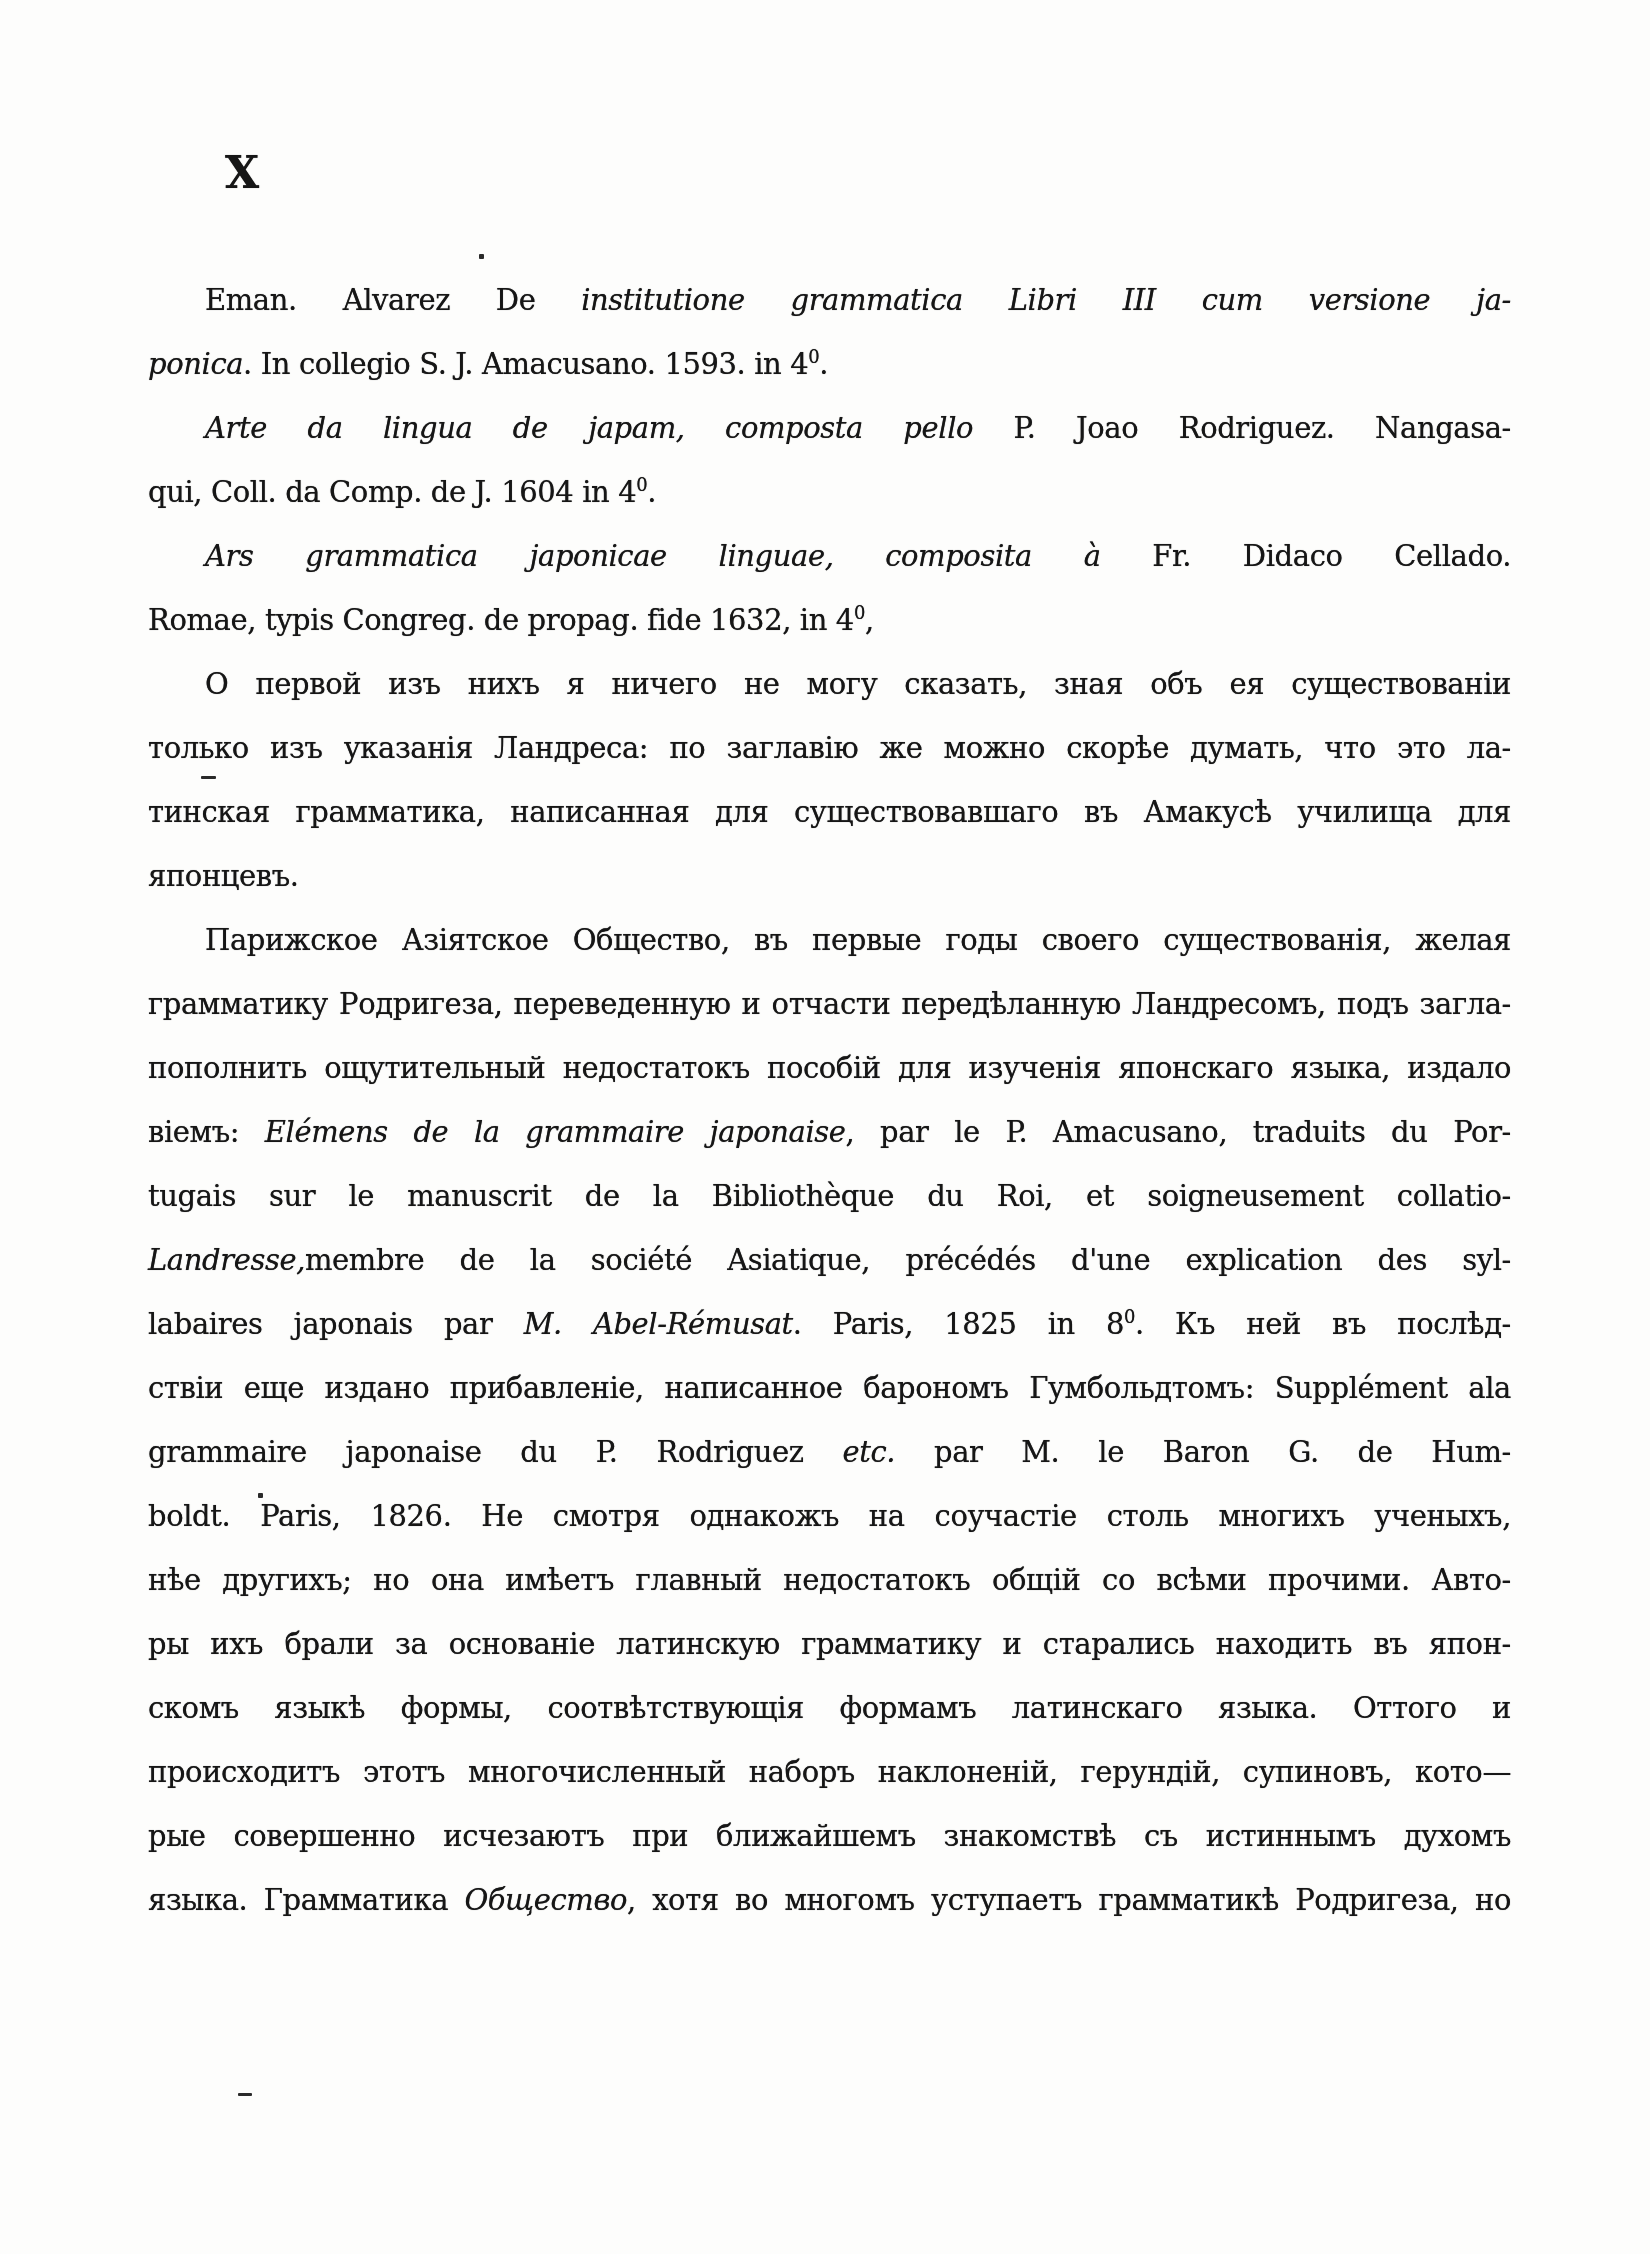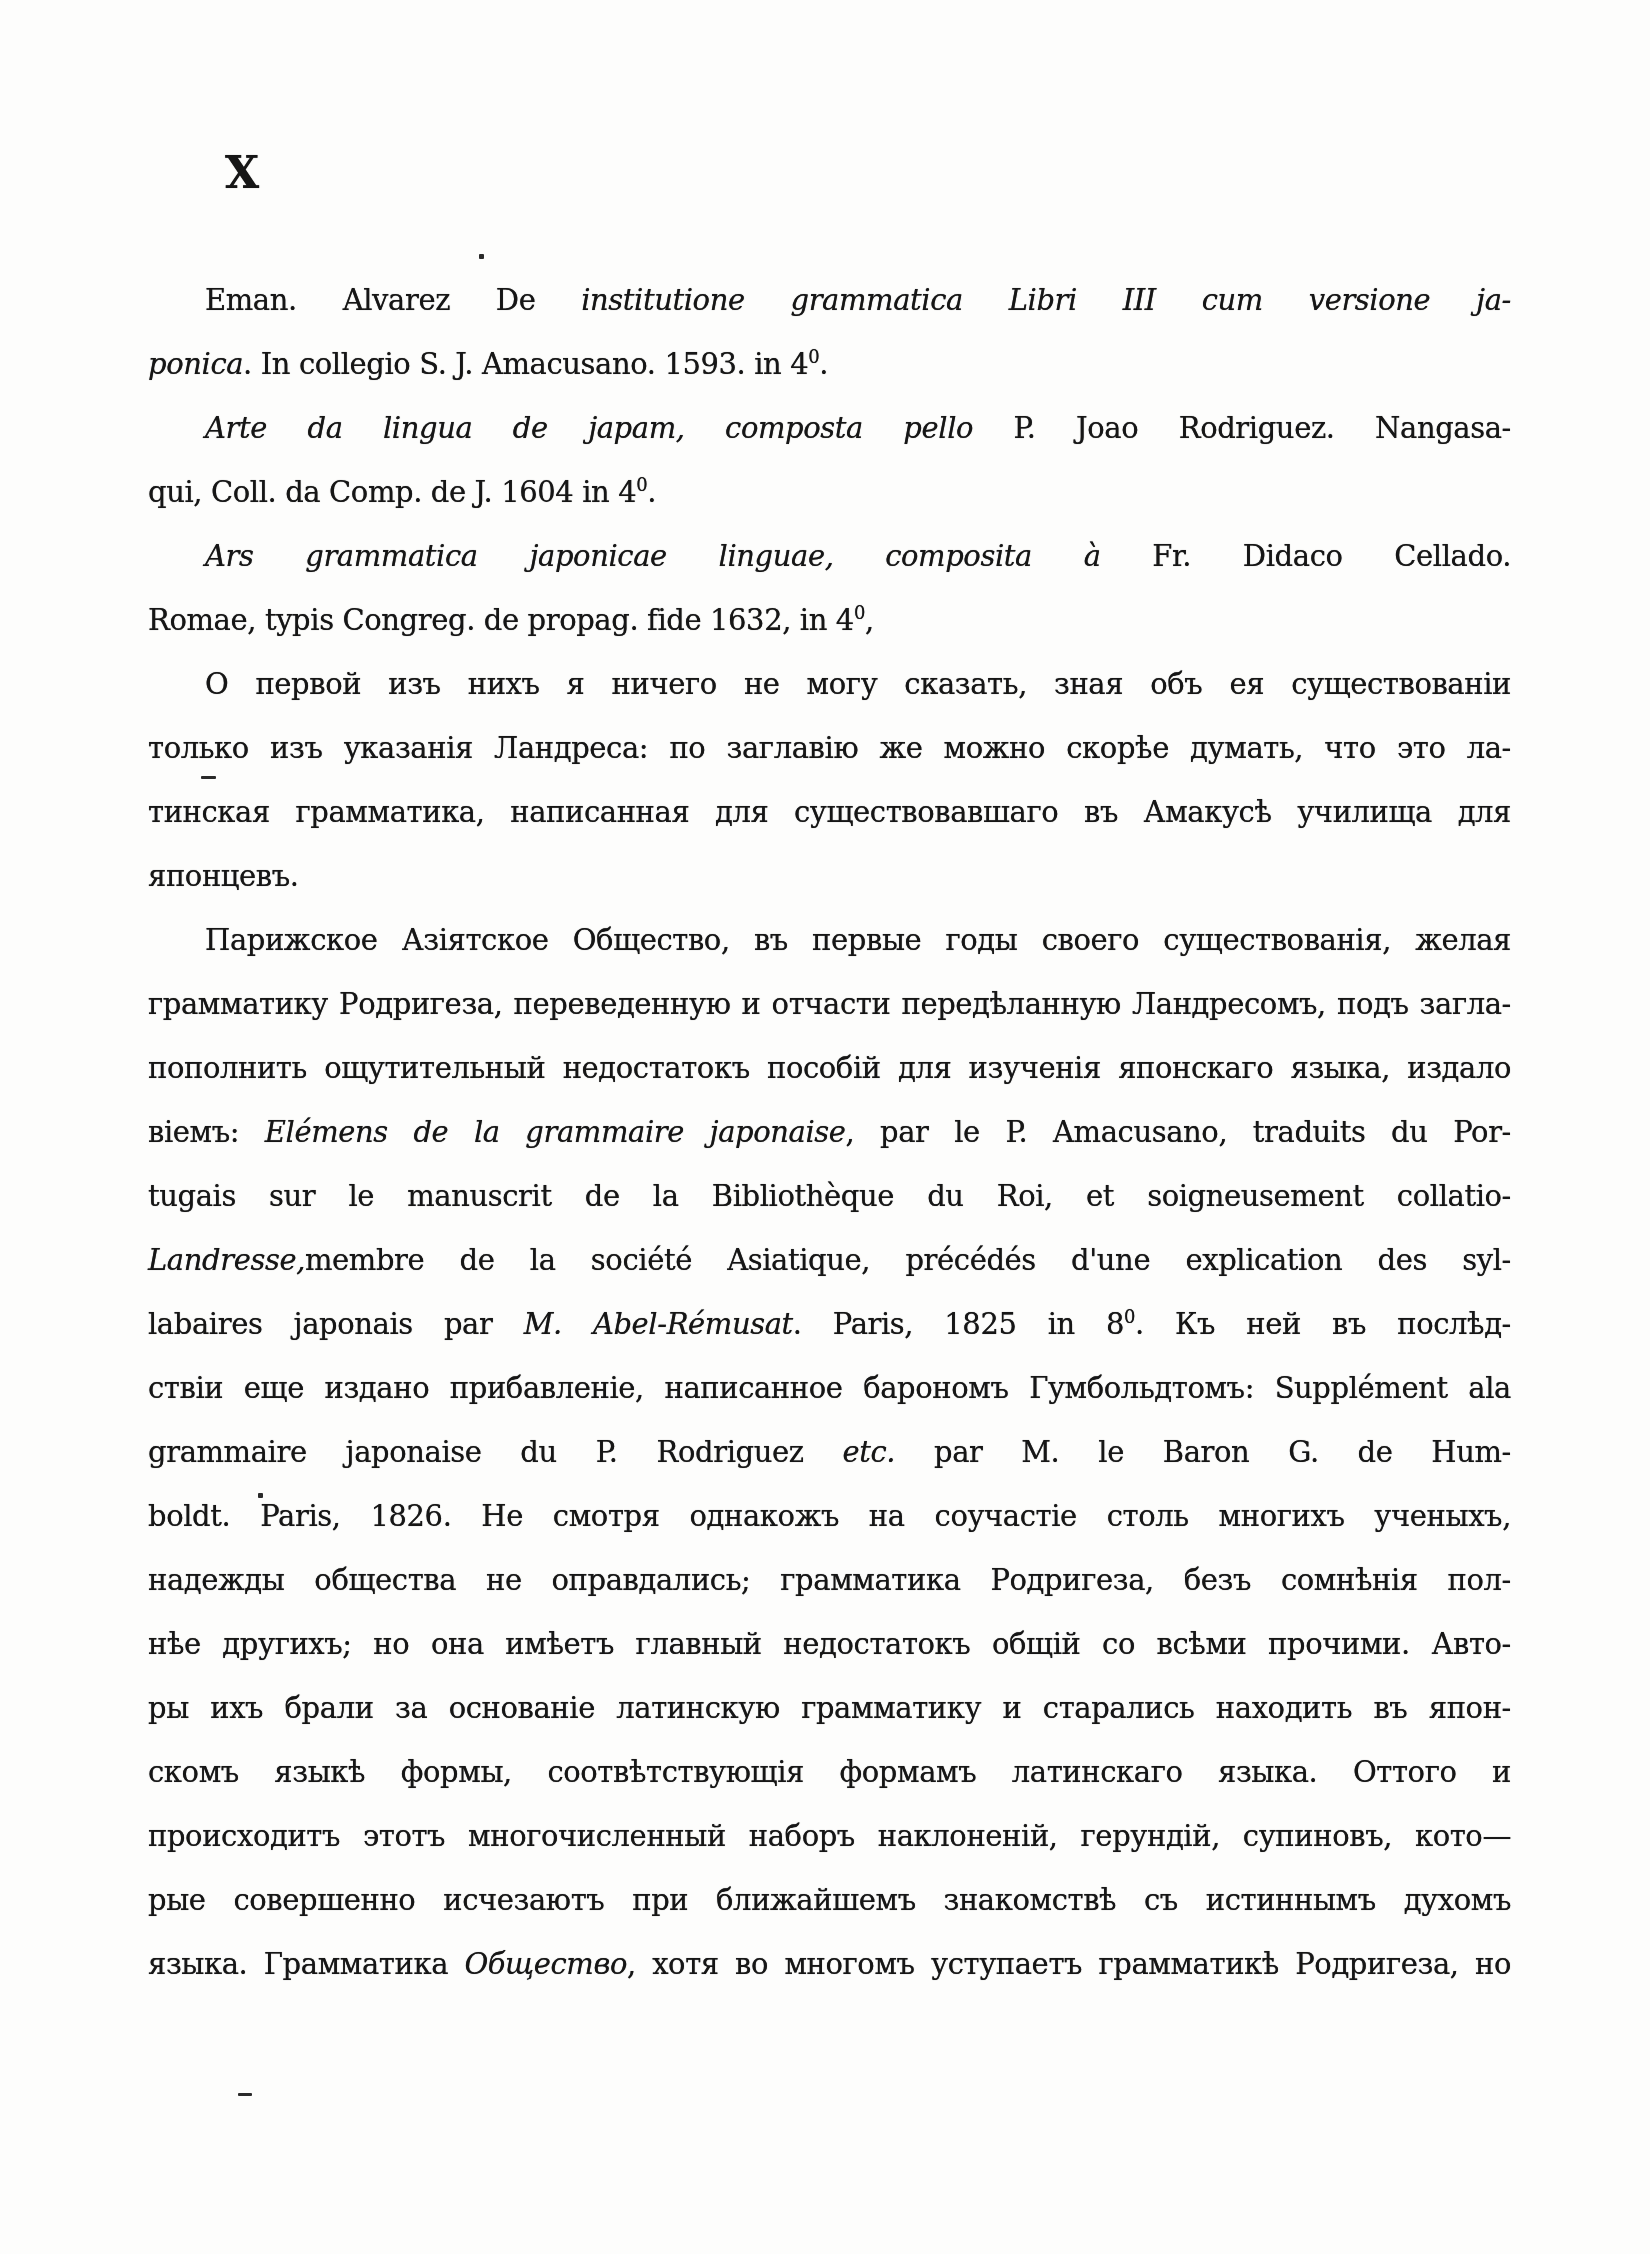--- a/index.html
+++ b/index.html
@@ -75,21 +75,20 @@
       <div class="line indent just"><span class="rm">Парижское Азіятское Общество, въ первые годы своего существованія, желая</span></div>
       <div class="line just"><span class="rm">грамматику Родригеза, переведенную и отчасти передѣланную Ландресомъ, подъ загла-</span></div>
       <div class="line just"><span class="rm">пополнить ощутительный недостатокъ пособій для изученія японскаго языка, издало</span></div>
       <div class="line just"><span class="rm">віемъ: </span><span class="it">Elémens de la grammaire japonaise</span><span class="rm">, par le P. Amacusano, traduits du Por-</span></div>
       <div class="line just"><span class="rm">tugais sur le manuscrit de la Bibliothèque du Roi, et soigneusement collatio-</span></div>
       <div class="line just"><span class="it">Landresse,</span><span class="rm">membre de la société Asiatique, précédés d'une explication des syl-</span></div>
       <div class="line just"><span class="rm">labaires japonais par </span><span class="it">M. Abel-Rémusat</span><span class="rm">. Paris, 1825 in 8</span><sup class="rm">0</sup><span class="rm">. Къ ней въ послѣд-</span></div>
       <div class="line just"><span class="rm">ствіи еще издано прибавленіе, написанное барономъ Гумбольдтомъ: Supplément ala</span></div>
       <div class="line just"><span class="rm">grammaire japonaise du P. Rodriguez </span><span class="it">etc.</span><span class="rm"> par M. le Baron G. de Hum-</span></div>
       <div class="line just"><span class="rm">boldt. Paris, 1826. Не смотря однакожъ на соучастіе столь многихъ ученыхъ,</span></div>
-      <div class="line just"><span class="rm">надежды общества не оправдались; грамматика Родригеза, безъ сомнѣнія пол-</span></div>
       <div class="line just"><span class="rm">нѣе другихъ; но она имѣетъ главный недостатокъ общій со всѣми прочими. Авто-</span></div>
       <div class="line just"><span class="rm">ры ихъ брали за основаніе латинскую грамматику и старались находить въ япон-</span></div>
       <div class="line just"><span class="rm">скомъ языкѣ формы, соотвѣтствующія формамъ латинскаго языка. Оттого и</span></div>
       <div class="line just"><span class="rm">происходитъ этотъ многочисленный наборъ наклоненій, герундій, супиновъ, кото—</span></div>
       <div class="line just"><span class="rm">рые совершенно исчезаютъ при ближайшемъ знакомствѣ съ истиннымъ духомъ</span></div>
       <div class="line just"><span class="rm">языка. Грамматика </span><span class="it">Общество</span><span class="rm">, хотя во многомъ уступаетъ грамматикѣ Родригеза, но</span></div>
     </div>
 <div class="artifact" style="left: 479px; top: 254px; width: 4.7px; height: 4.7px;"></div>
     <div class="artifact" style="left: 201px; top: 776px; width: 15px; height: 2.8px;"></div>
     <div class="artifact" style="left: 258px; top: 1493px; width: 4.7px; height: 4.7px;"></div>

